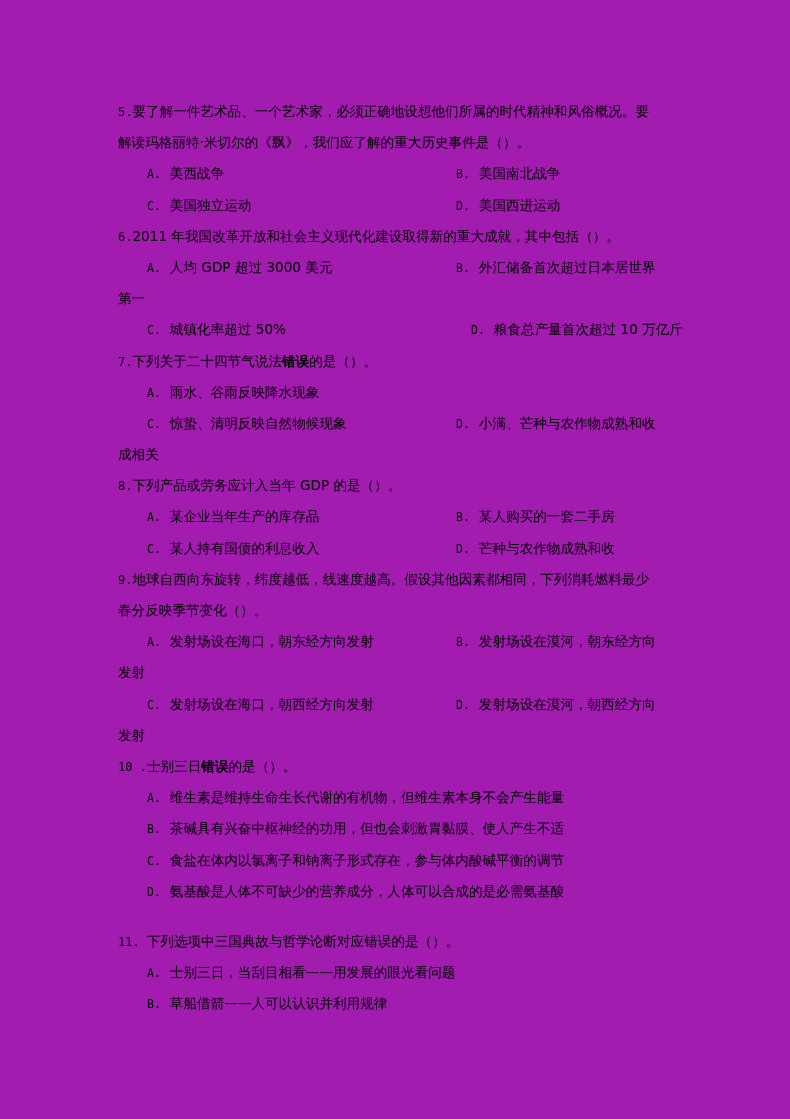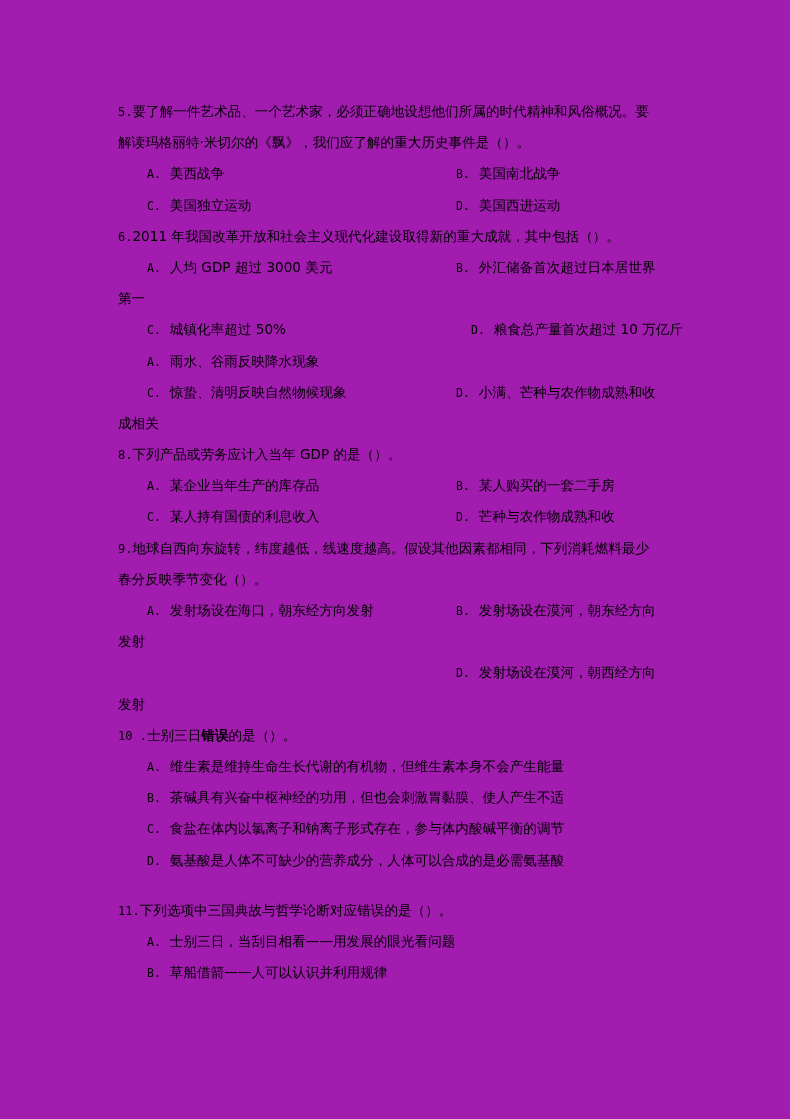--- a/index.html
+++ b/index.html
@@ -97,20 +97,23 @@
       <span class="opt col2"><span class="letter">B.</span><span>外汇储备首次超过日本居世界</span></span>
     </div>
     <div class="line">
       <span>第一</span>
     </div>
     <div class="opt-row">
       <span class="opt col1"><span class="letter">C.</span><span>城镇化率超过 50%</span></span>
       <span class="opt col2 shift"><span class="letter">D.</span><span>粮食总产量首次超过 10 万亿斤</span></span>
     </div>
 
+    <div class="line">
+      <span class="qnum">7.</span><span>下列关于二十四节气说法</span><span class="bold">错误</span><span>的是（）。</span>
+    </div>
     <div class="opt-row">
       <span class="opt col1"><span class="letter">A.</span><span>雨水、谷雨反映降水现象</span></span>
     </div>
     <div class="opt-row">
       <span class="opt col1"><span class="letter">C.</span><span>惊蛰、清明反映自然物候现象</span></span>
       <span class="opt col2"><span class="letter">D.</span><span>小满、芒种与农作物成熟和收</span></span>
     </div>
     <div class="line">
       <span>成相关</span>
     </div>
@@ -134,20 +137,21 @@
       <span>春分反映季节变化（）。</span>
     </div>
     <div class="opt-row">
       <span class="opt col1"><span class="letter">A.</span><span>发射场设在海口，朝东经方向发射</span></span>
       <span class="opt col2"><span class="letter">B.</span><span>发射场设在漠河，朝东经方向</span></span>
     </div>
     <div class="line">
       <span>发射</span>
     </div>
     <div class="opt-row">
+      <span class="opt col1"><span class="letter">C.</span><span>发射场设在海口，朝西经方向发射</span></span>
       <span class="opt col2"><span class="letter">D.</span><span>发射场设在漠河，朝西经方向</span></span>
     </div>
     <div class="line">
       <span>发射</span>
     </div>
 
     <div class="line">
       <span class="qnum">10 .</span><span>士别三日</span><span class="bold">错误</span><span>的是（）。</span>
     </div>
     <div class="opt-row">
@@ -159,21 +163,21 @@
     <div class="opt-row">
       <span class="opt full"><span class="letter">C.</span><span>食盐在体内以氯离子和钠离子形式存在，参与体内酸碱平衡的调节</span></span>
     </div>
     <div class="opt-row">
       <span class="opt full"><span class="letter">D.</span><span>氨基酸是人体不可缺少的营养成分，人体可以合成的是必需氨基酸</span></span>
     </div>
 
     <div class="line blank"></div>
 
     <div class="line">
-      <span class="qnum" style="">11.</span><span>下列选项中三国典故与哲学论断对应错误的是（）。</span>
+      <span class="qnum" style="margin-right:7px;">11.</span><span>下列选项中三国典故与哲学论断对应错误的是（）。</span>
     </div>
     <div class="opt-row">
       <span class="opt full"><span class="letter">A.</span><span>士别三日，当刮目相看——用发展的眼光看问题</span></span>
     </div>
     <div class="opt-row">
       <span class="opt full"><span class="letter">B.</span><span>草船借箭——人可以认识并利用规律</span></span>
     </div>
 
   </div>
 </div>

